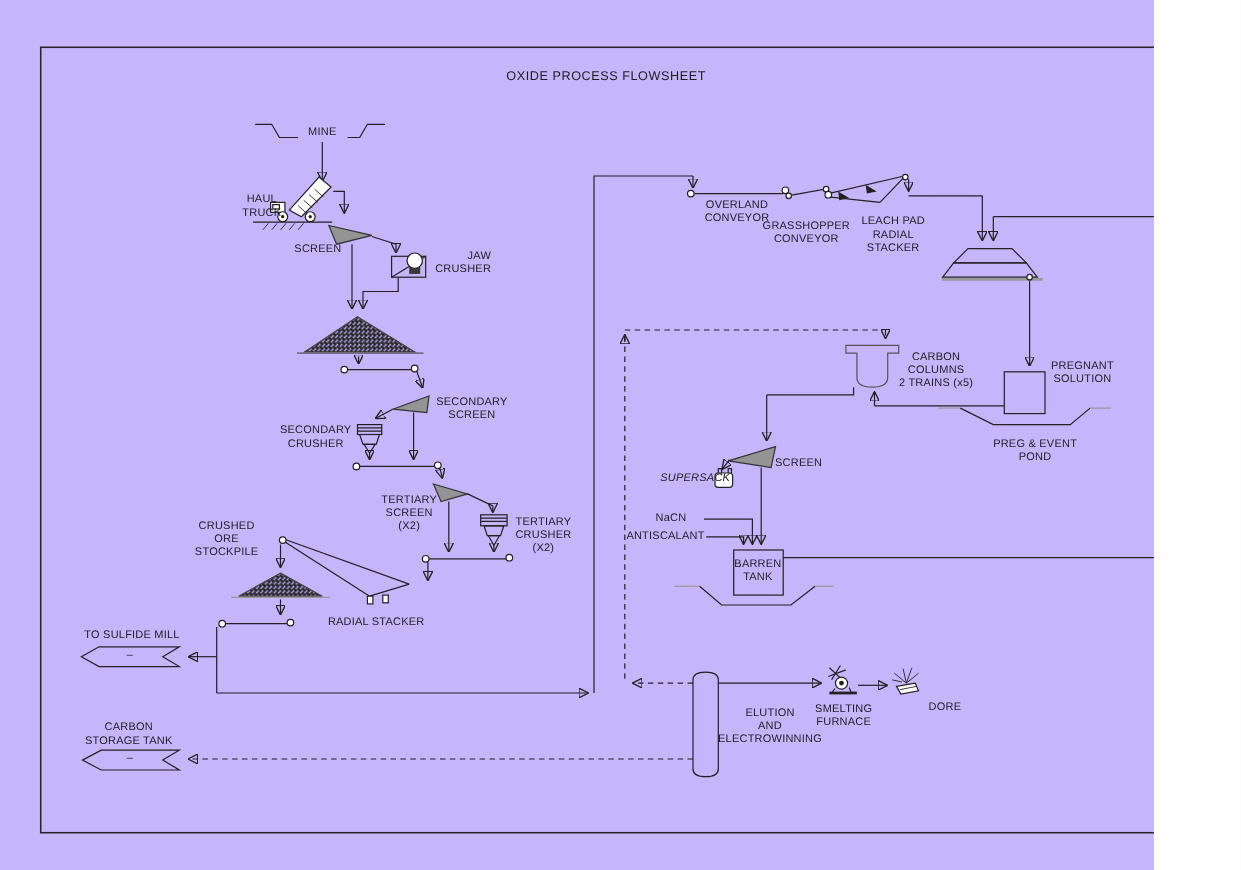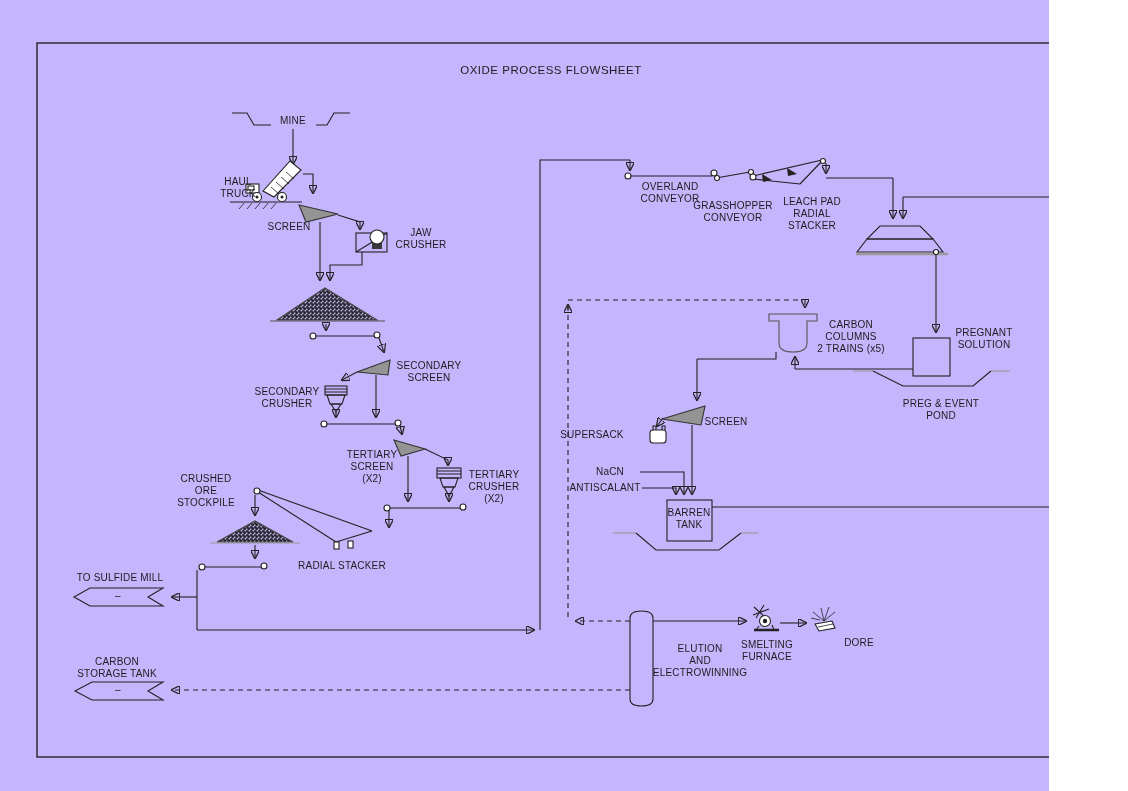--- a/index.html
+++ b/index.html
@@ -271,21 +271,21 @@
     <polygon class="wht" points="815,624 832,621 835,628 819,631"></polygon>
     <path class="thin" d="M818,627 L833,624"></path>
   </g>
 </svg>
 
 <div class="label title" style="left:551px; top:70px;">OXIDE PROCESS FLOWSHEET</div>
 <div class="label" style="left:293px; top:121px;">MINE</div>
 <div class="label" style="left:226px; top:188px;margin-left:12px;">HAUL
 TRUCK</div>
 <div class="label" style="left:289px; top:227px;">SCREEN</div>
-<div class="label" style="left:421px; top:239px;">JAW
+<div class="label" style="left:421px; top:239px;text-align:right;">JAW
 CRUSHER</div>
 <div class="label" style="left:429px; top:372px;">SECONDARY
 SCREEN</div>
 <div class="label" style="left:287px; top:398px;">SECONDARY
 CRUSHER</div>
 <div class="label" style="left:372px; top:467px;">TERTIARY
 SCREEN
 (X2)</div>
 <div class="label" style="left:494px; top:487px;">TERTIARY
 CRUSHER
@@ -306,21 +306,21 @@
 <div class="label" style="left:812px; top:214px;">LEACH PAD
 RADIAL
 STACKER</div>
 <div class="label" style="left:851px; top:337px;">CARBON
 COLUMNS
 2 TRAINS (x5)</div>
 <div class="label" style="left:984px; top:339px;">PREGNANT
 SOLUTION</div>
 <div class="label" style="left:941px; top:410px;">PREG &amp; EVENT
 POND</div>
-<div class="label" style="left:592px; top:435px;">SUPERSACK</div>
+<div class="label" style="left:632px; top:435px;font-style:italic;">SUPERSACK</div>
 <div class="label" style="left:726px; top:422px;">SCREEN</div>
 <div class="label" style="left:610px; top:472px;">NaCN</div>
 <div class="label" style="left:605px; top:488px;text-align:center;">ANTISCALANT</div>
 <div class="label" style="left:689px; top:519px;">BARREN
 TANK</div>
 <div class="label" style="left:700px; top:661px;">ELUTION
 AND
 ELECTROWINNING</div>
 <div class="label" style="left:767px; top:651px;">SMELTING
 FURNACE</div>

